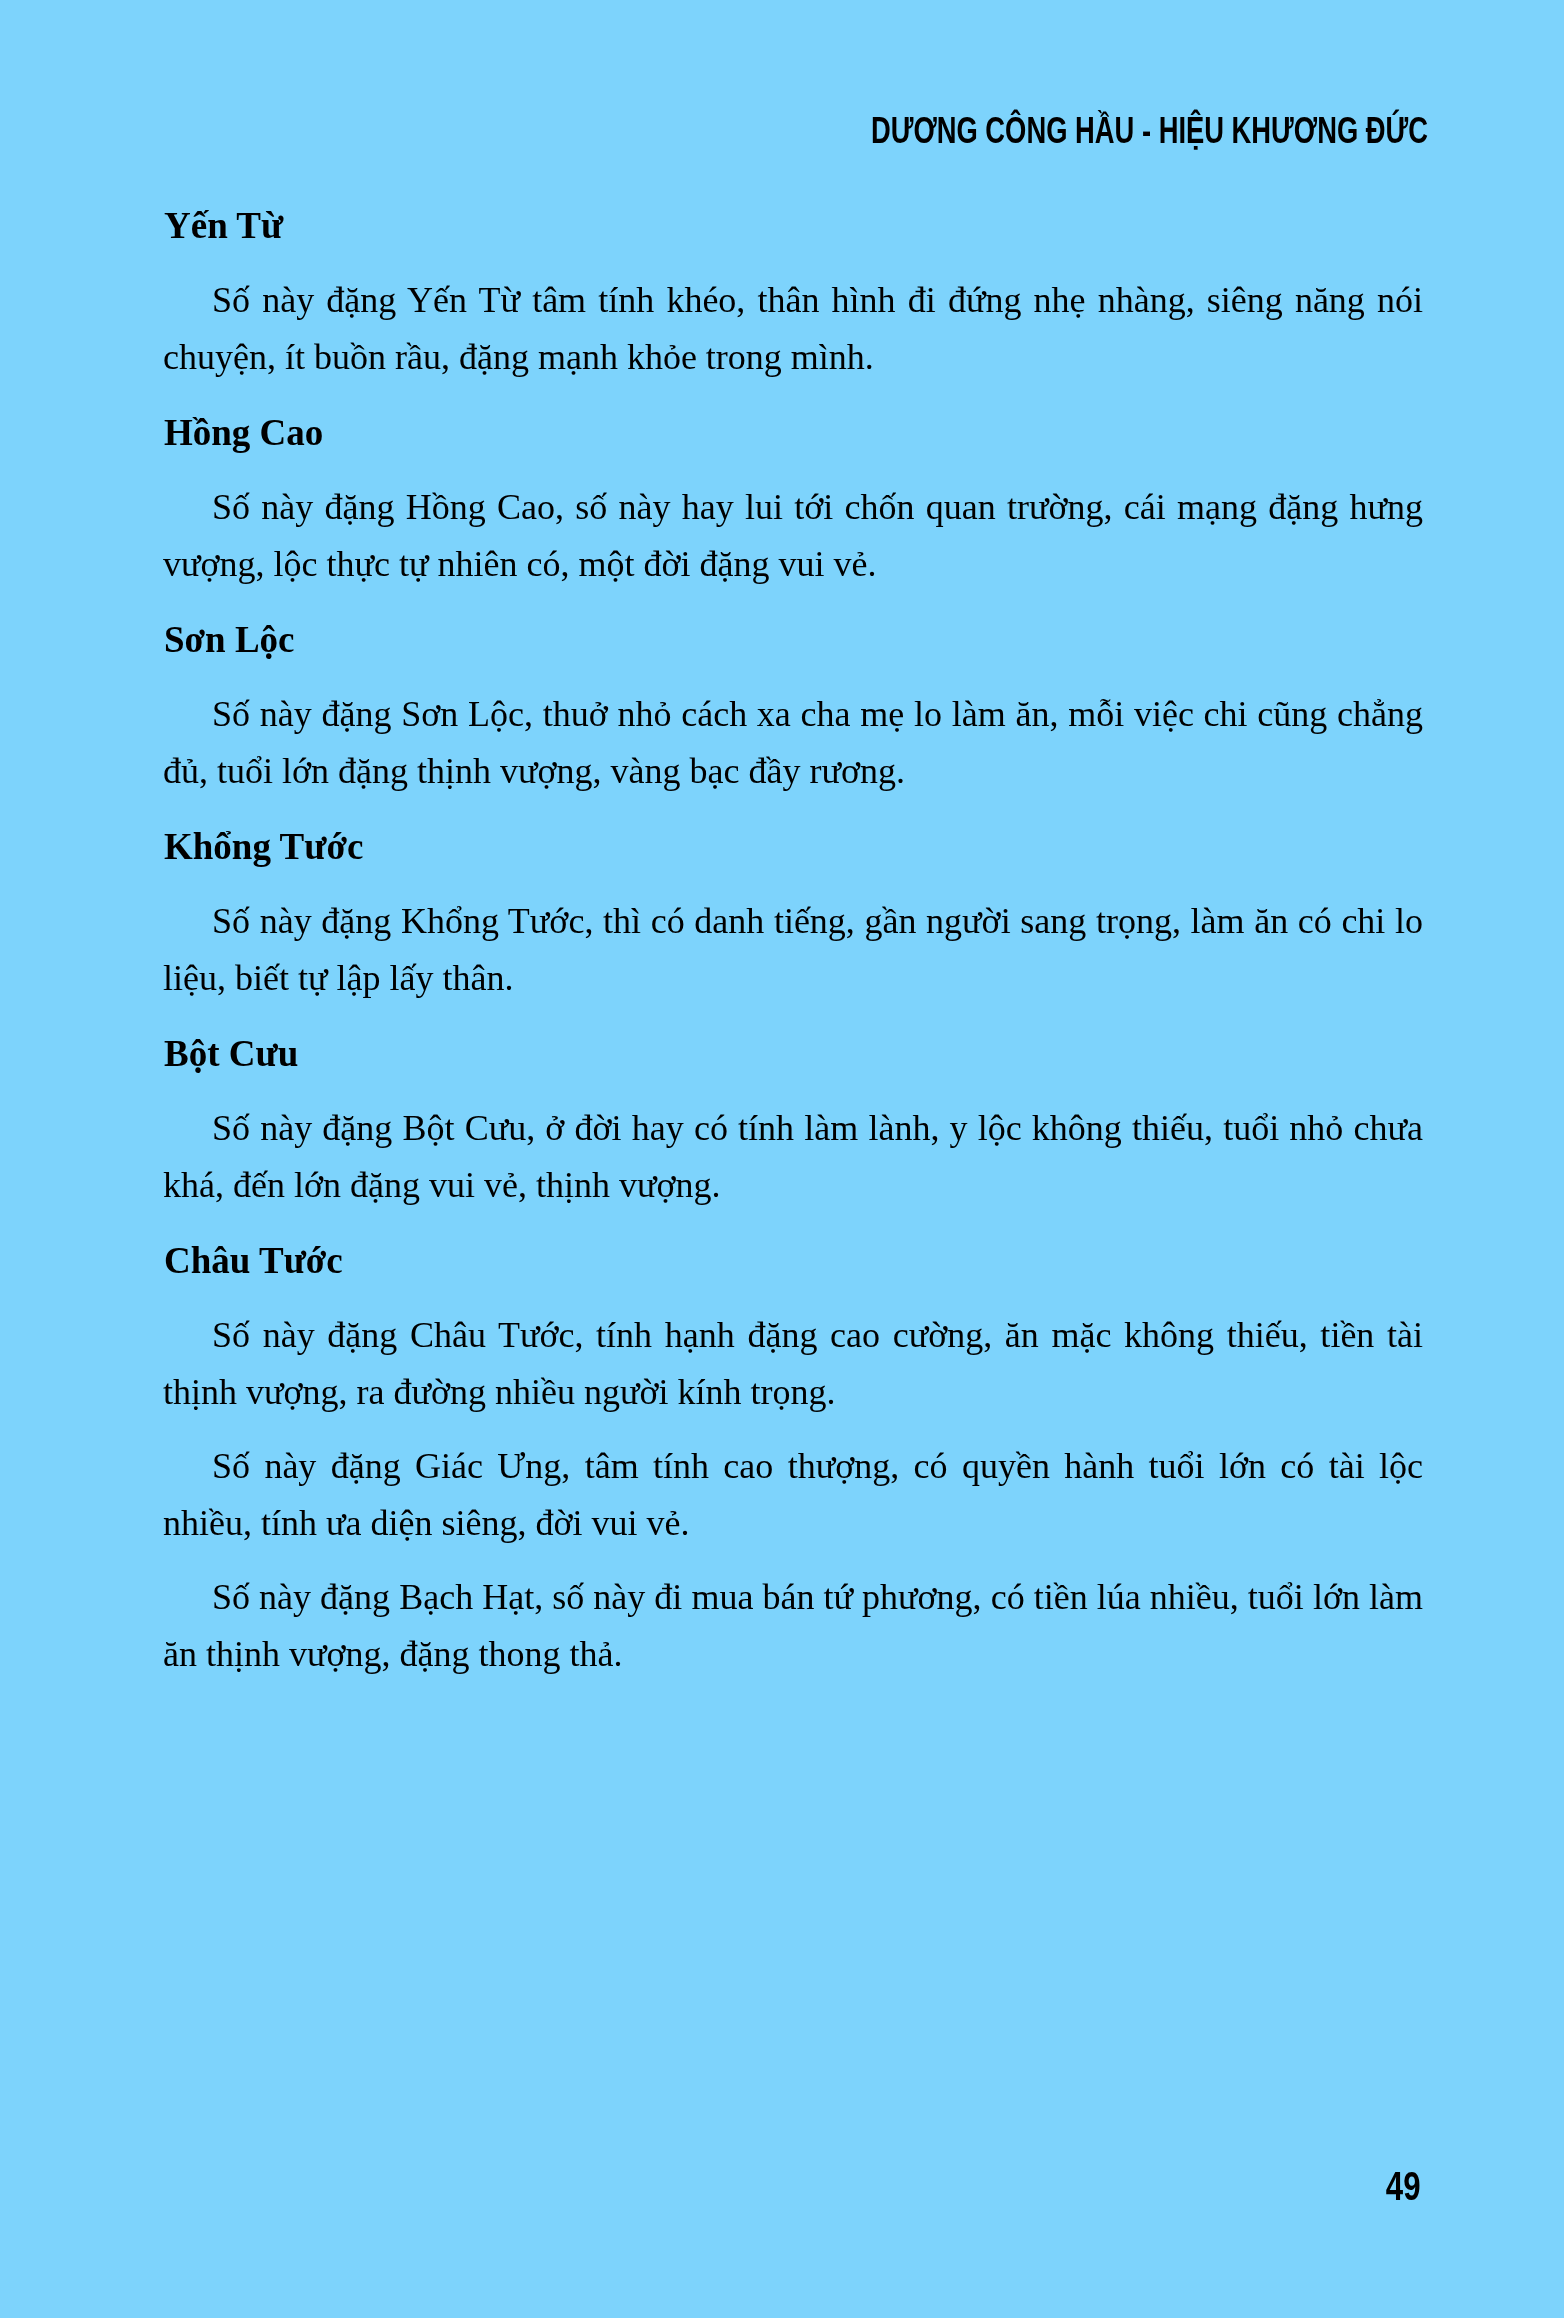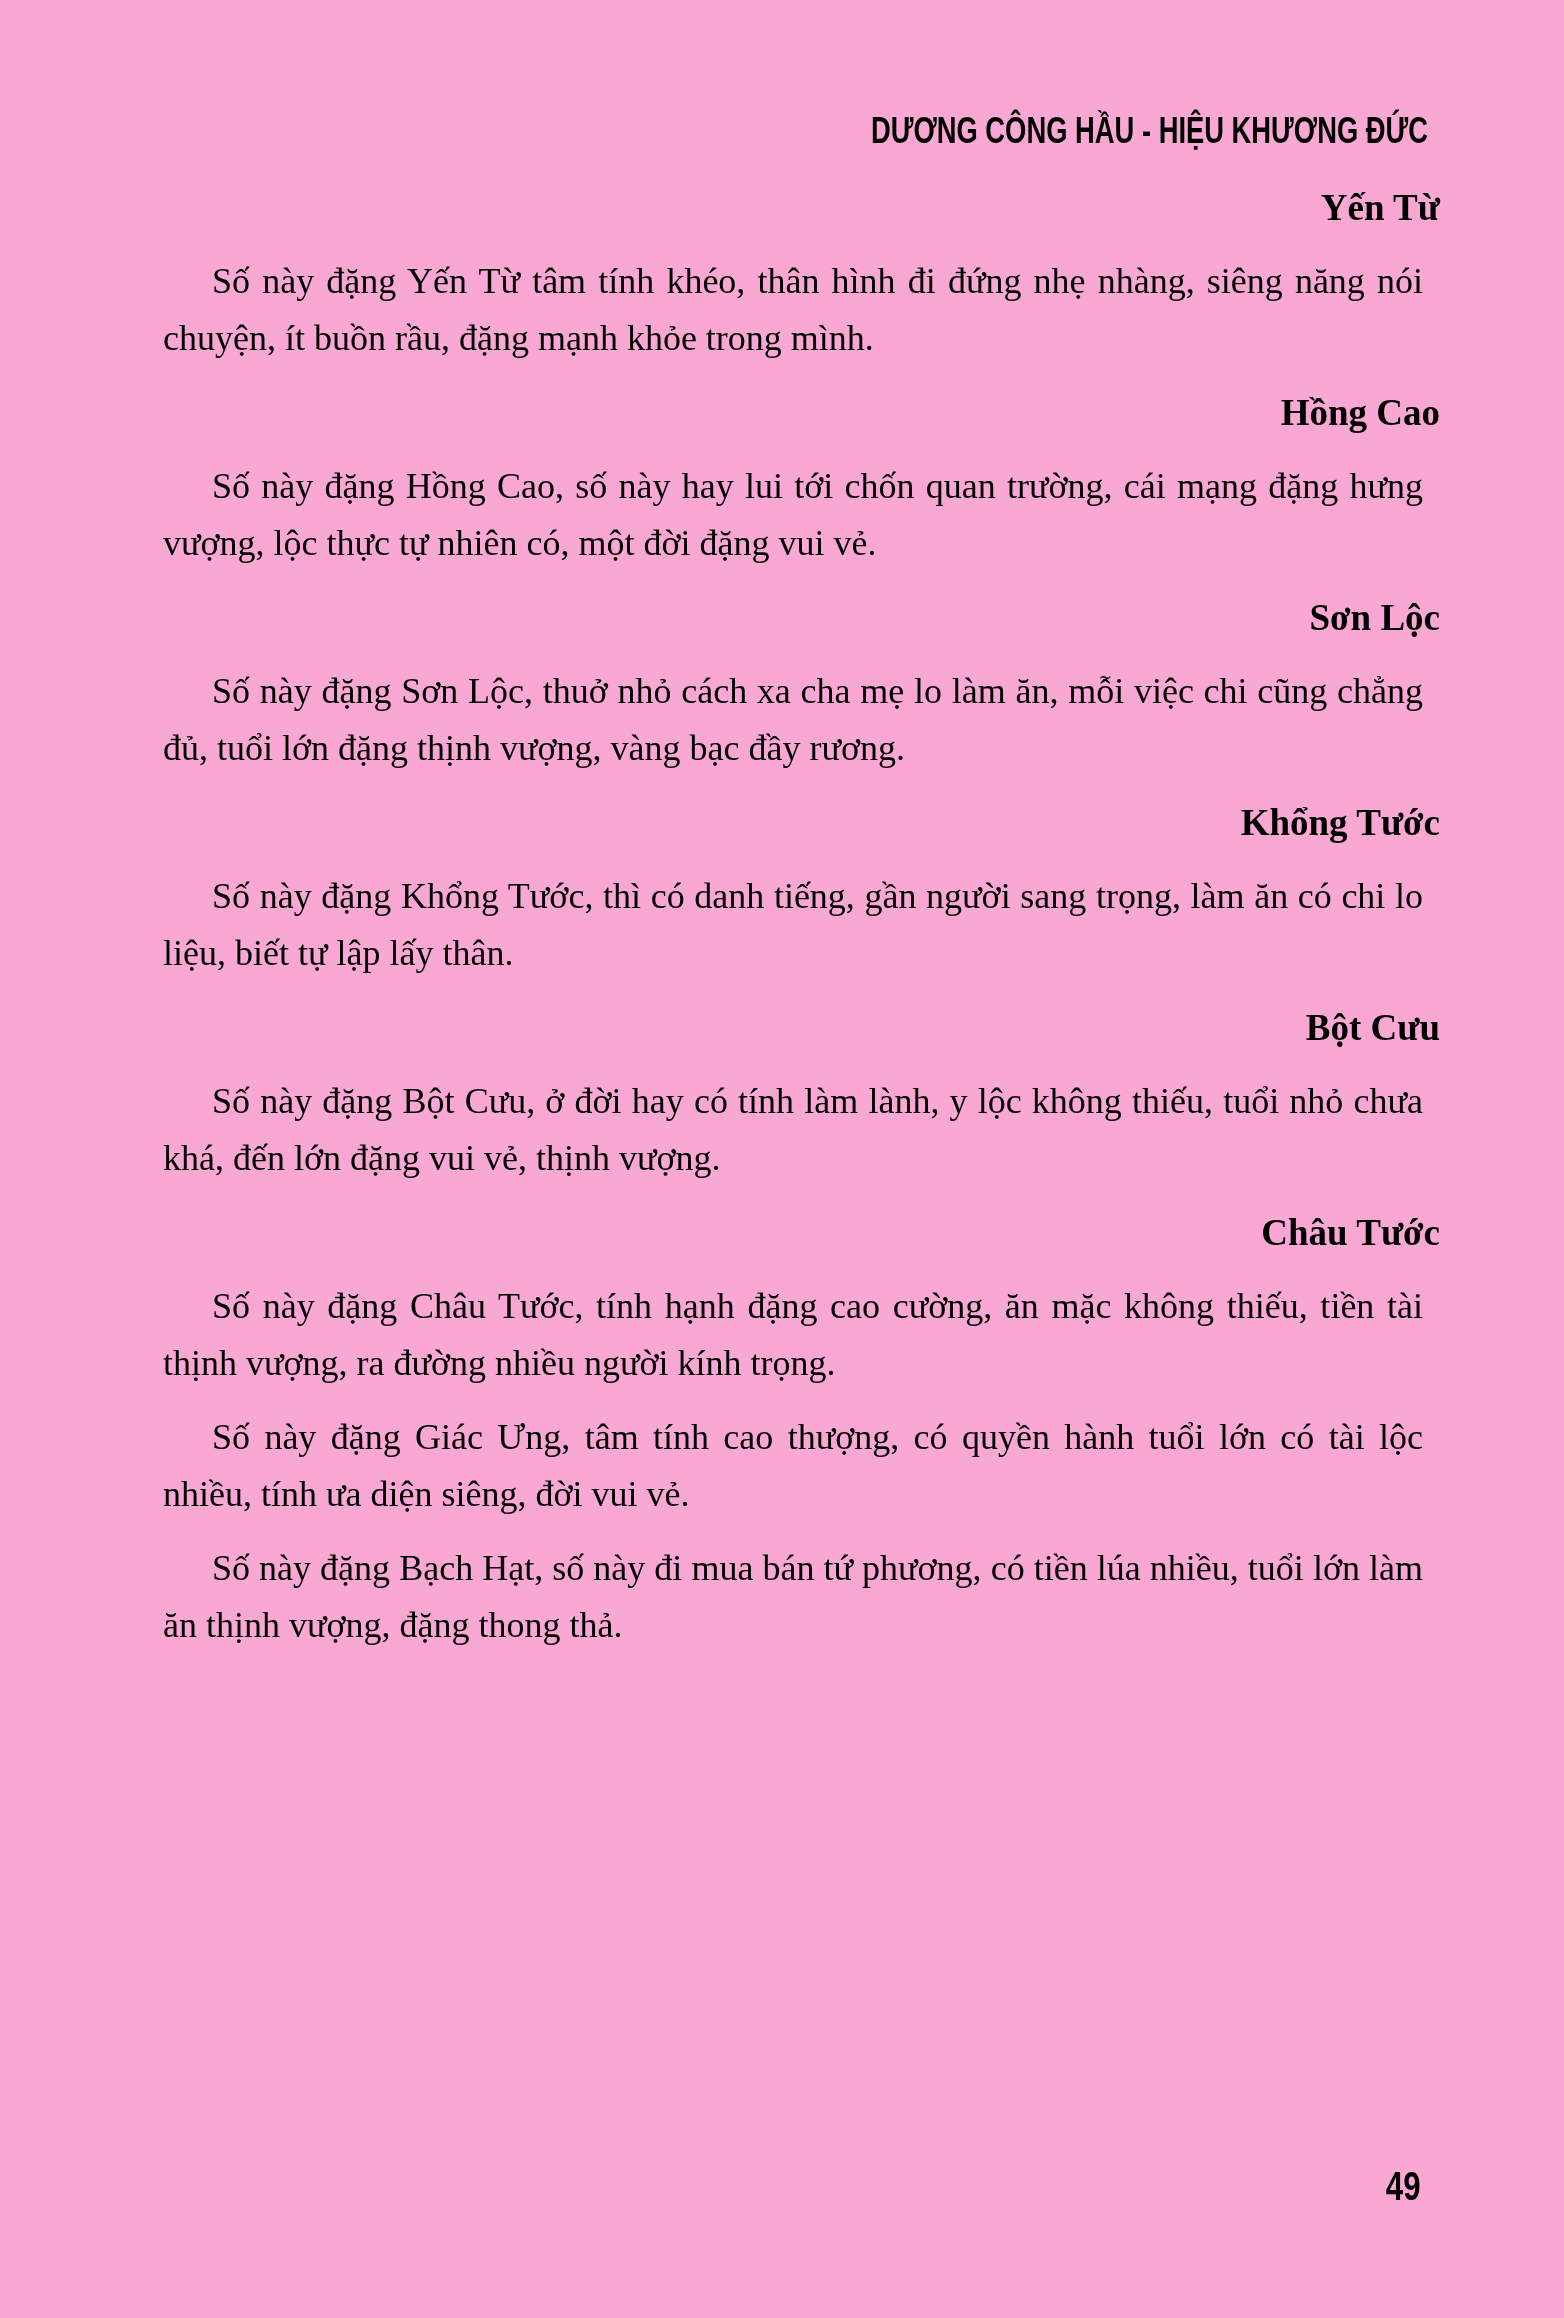--- a/index.html
+++ b/index.html
@@ -4,21 +4,21 @@
 <style>
   html, body {
     margin: 0;
     padding: 0;
     background: #ffffff;
   }
   .page {
     position: relative;
     width: 1565px;
     height: 2319px;
-    background: #f9a8d4;
+    background: #7dd3fc;
     color: #000000;
     overflow: hidden;
     font-family: "Liberation Serif", serif;
   }
   .running-header {
     position: absolute;
     top: 110px;
     right: 137px;
     font-family: "Liberation Sans", sans-serif;
     font-weight: bold;
@@ -30,24 +30,24 @@
   }
   .content {
     position: absolute;
     left: 146px;
     top: 179px;
     width: 1294px;
     font-size: 36px;
     line-height: 57px;
   }
   .section-heading {
-    margin: 0;
+    margin: 18px;
     font-size: 37px;
     font-weight: bold;
-    text-align: right;
+    text-align: left;
     line-height: 57px;
   }
   .section-paragraph {
     margin: 17px;
     text-align: justify;
     text-indent: 49px;
     line-height: 57px;
   }
   .page-number {
     position: absolute;

